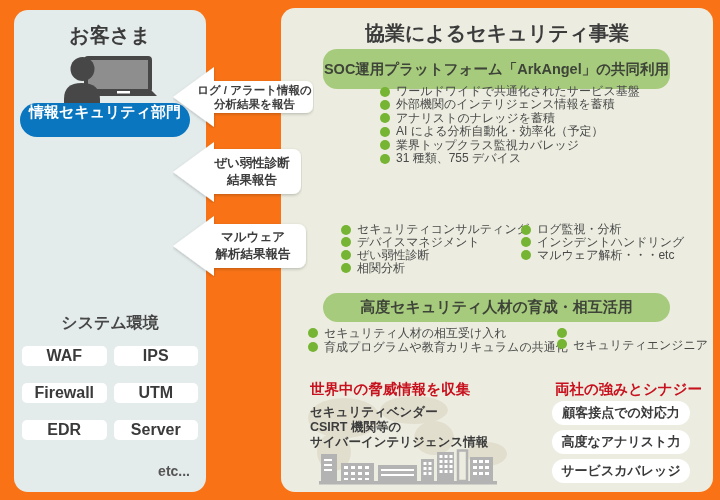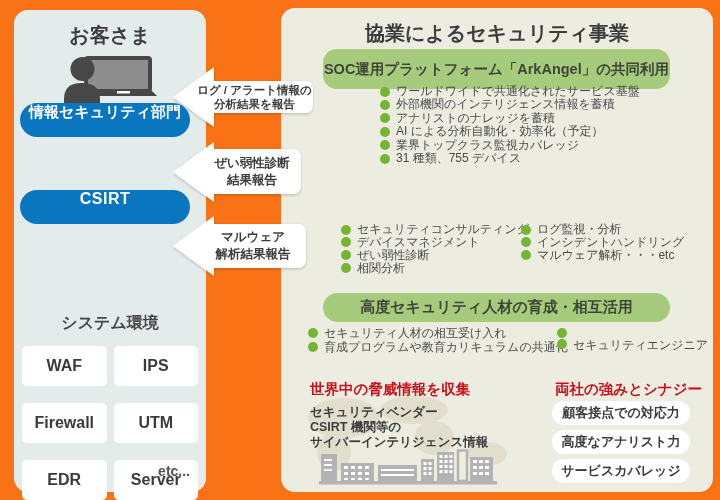--- a/index.html
+++ b/index.html
@@ -14,21 +14,21 @@
     font-size:20px;font-weight:bold;margin:0;color:var(--dark-text,#3c3c3c);}
   .person-icon{position:absolute;left:49px;top:46px;}
   .pill{position:absolute;left:6px;width:170px;background:var(--blue,#0a76bf);
     border-radius:17px;color:#fff;font-weight:bold;display:flex;justify-content:center;}
   .pill-dept{top:93px;height:34px;font-size:15px;}
   .pill-csirt{top:180px;height:34px;font-size:16px;letter-spacing:.5px;}
   .sys-title{position:absolute;top:303px;left:0;right:0;text-align:center;
     font-size:16px;font-weight:bold;margin:0;color:#474747;}
   .sys-grid{position:absolute;left:8px;top:336px;width:176px;display:grid;
     grid-template-columns:1fr 1fr;column-gap:7px;row-gap:17px;}
-  .sys-box{height:40px;background:#fff;border-radius:5px;display:flex;align-items:center;
+  .sys-box{height:20px;background:#fff;border-radius:5px;display:flex;align-items:center;
     justify-content:center;font-size:16px;font-weight:bold;color:#3a3a3a;}
   .etc-label{position:absolute;right:16px;top:453px;font-size:14px;font-weight:bold;color:#555;}
 
   
   .right-panel{position:absolute;left:281px;top:8px;width:432px;height:484px;
     background:var(--right-bg,#ecede0);border-radius:14px;}
   .bar{position:absolute;left:42px;width:347px;background:var(--bar-green,#a7cb7d);
     display:flex;align-items:center;justify-content:center;font-weight:bold;
     font-size:15px;color:#3e4438;}
   .bar1{top:41px;height:40px;border-radius:14px;font-size:14.5px;}
@@ -80,23 +80,20 @@
     <svg class="person-icon" width="95" height="50" viewBox="0 0 95 50" aria-hidden="true">
       <rect x="23" y="2" width="64" height="33" rx="2" fill="#8e8e8e" stroke="#474747" stroke-width="4"></rect>
       <path d="M19 35 L89 35 L94 40 L17 40 Z" fill="#474747"></path>
       <rect x="54" y="35" width="13" height="2.5" fill="#ffffff"></rect>
       <circle cx="19.5" cy="13" r="12" fill="#474747"></circle>
       <path d="M1 50 L1 43 Q1 27 18.5 27 Q37 27 37 43 L37 50 Z" fill="#474747"></path>
     </svg>
 
     <div class="pill pill-dept">
       <span>情報セキュリティ部門</span>
-    </div>
-    <div class="pill pill-csirt">
-      <span>CSIRT</span>
     </div>
 
     <h3 class="sys-title">システム環境</h3>
     <div class="sys-grid">
       <div class="sys-box">WAF</div>
       <div class="sys-box">IPS</div>
       <div class="sys-box">Firewall</div>
       <div class="sys-box">UTM</div>
       <div class="sys-box">EDR</div>
       <div class="sys-box">Server</div>

